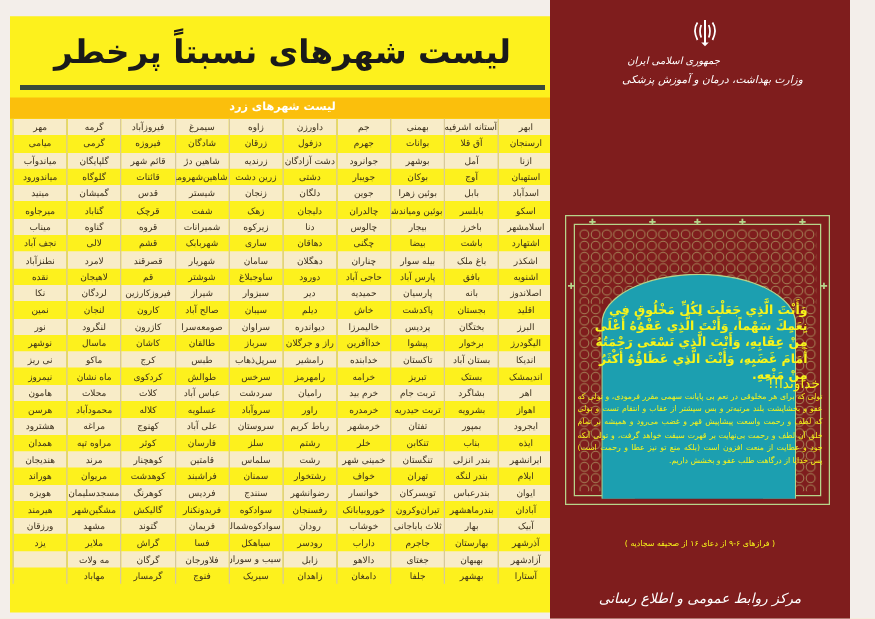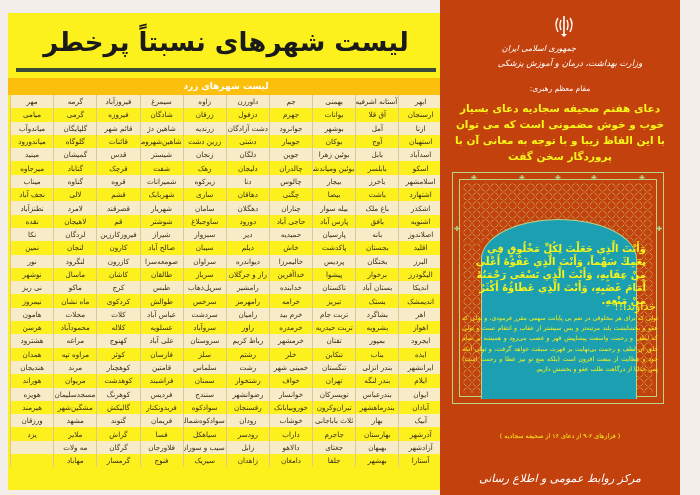--- a/index.html
+++ b/index.html
@@ -13,21 +13,21 @@
     font-family: "DejaVu Sans", sans-serif; font-weight: bold; font-size: 26px; color: #1a1a1a; letter-spacing: -0.5px; }
   .title-rule { position: absolute; left: 8px; right: 8px; top: 55px; height: 4px; background: #3a4a3a; }
   .subhead { position: absolute; left: 0; right: 0; top: 65px; height: 17px; background: #fbbf0c; color: #fff; text-align: center;
     font-size: 9px; font-weight: bold; line-height: 17px; direction: rtl; }
   table.cities { position: absolute; left: 2px; top: 82px; width: 432px; border-collapse: collapse; direction: rtl; table-layout: fixed; }
   table.cities td { height: 13.3px; font-size: 7.2px; text-align: center; color: #3a2e1a; border-left: 1px solid #d8c99a; white-space: nowrap; overflow: hidden; line-height: 13px; padding: 0 1px; }
   table.cities tr:nth-child(odd) td { background: #f8ecc8; }
   table.cities tr:nth-child(even) td { background: #fdf11d; }
 
   
-  .right { position: absolute; left: 440px; top: 0; width: 240px; height: 495px; background: #c2410c; color: #fff; }
+  .right { position: absolute; left: 440px; top: 0; width: 240px; height: 495px; background: #7f1d1d; color: #fff; }
   .emblem { position: absolute; left: 113px; top: 14px; width: 22px; height: 24px; }
   .rep { position: absolute; right: 104px; top: 44px; font-family: "DejaVu Serif", serif; font-style: italic; font-size: 8px; direction: rtl; }
   .ministry { position: absolute; left: 0; right: 0; text-align: center; top: 58px; font-family: "DejaVu Serif", serif; font-style: italic; font-size: 8.5px; direction: rtl; padding-left: 20px; }
   .leader { position: absolute; left: 0; right: 0; text-align: center; top: 84px; font-size: 7.5px; direction: rtl; }
   .headline { position: absolute; left: 14px; right: 14px; top: 100px; text-align: center; direction: rtl; color: #f7f41a; font-weight: bold; font-size: 10.5px; line-height: 16px; }
 
   .frame { position: absolute; left: 12px; top: 172px; width: 212px; height: 232px; border: 1px solid #b7d48a; }
   .frame-inner { position: absolute; left: 6px; top: 6px; right: 6px; bottom: 6px; border: 1px solid #b7d48a; }
   .lattice { position: absolute; left: 10px; top: 10px; right: 10px; height: 60px;
     background-image: radial-gradient(circle at 50% 50%, transparent 3px, rgba(200,225,140,0.55) 3.5px, transparent 4.3px);
@@ -406,22 +406,20 @@
         <path d="M5 4 Q1 10 5 18"></path>
         <path d="M17 4 Q21 10 17 18"></path>
         <path d="M8 6 Q6 11 8 16"></path>
         <path d="M14 6 Q16 11 14 16"></path>
       </g>
       <rect x="10.2" y="2" width="1.6" height="19" fill="#fff"></rect>
       <path d="M8 20 L14 20 L11 23 Z" fill="#fff"></path>
     </svg>
     <div class="rep">جمهوری اسلامی ایران</div>
     <div class="ministry">وزارت بهداشت، درمان و آموزش پزشکی</div>
-    <div class="leader">مقام معظم رهبری:</div>
-    <div class="headline">دعای هفتم صحیفه سجادیه دعای بسیار خوب و خوش مضمونی است که می توان با این الفاظ زیبا و با توجه به معانی آن با پروردگار سخن گفت</div>
 
     <div class="frame">
       <div class="frame-inner"></div>
       <div class="lattice"></div>
       <div class="lattice-side-l"></div>
       <div class="lattice-side-r"></div>
       <div class="arch"></div>
       <span class="cross" style="left:18px;top:1px">✚</span>
       <span class="cross" style="left:66px;top:1px">✚</span>
       <span class="cross" style="left:102px;top:1px">✚</span>

